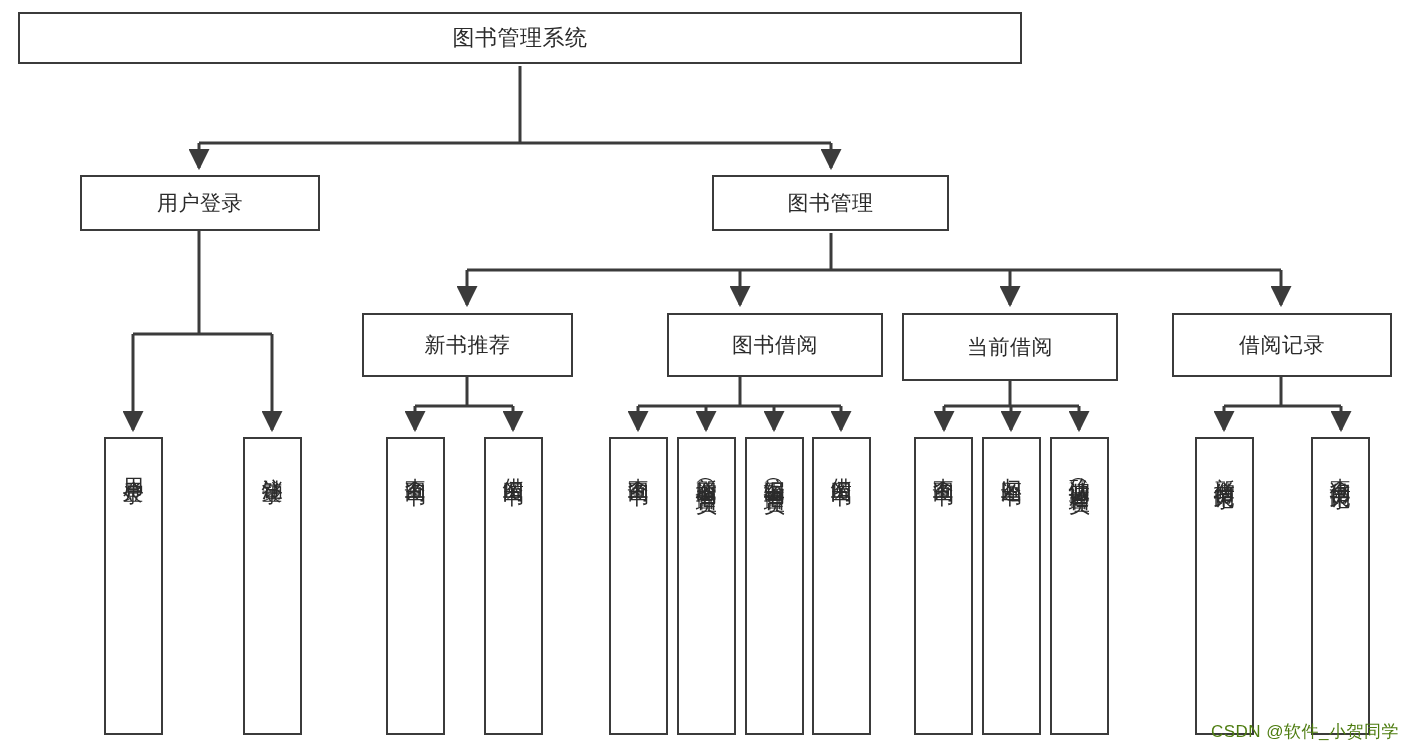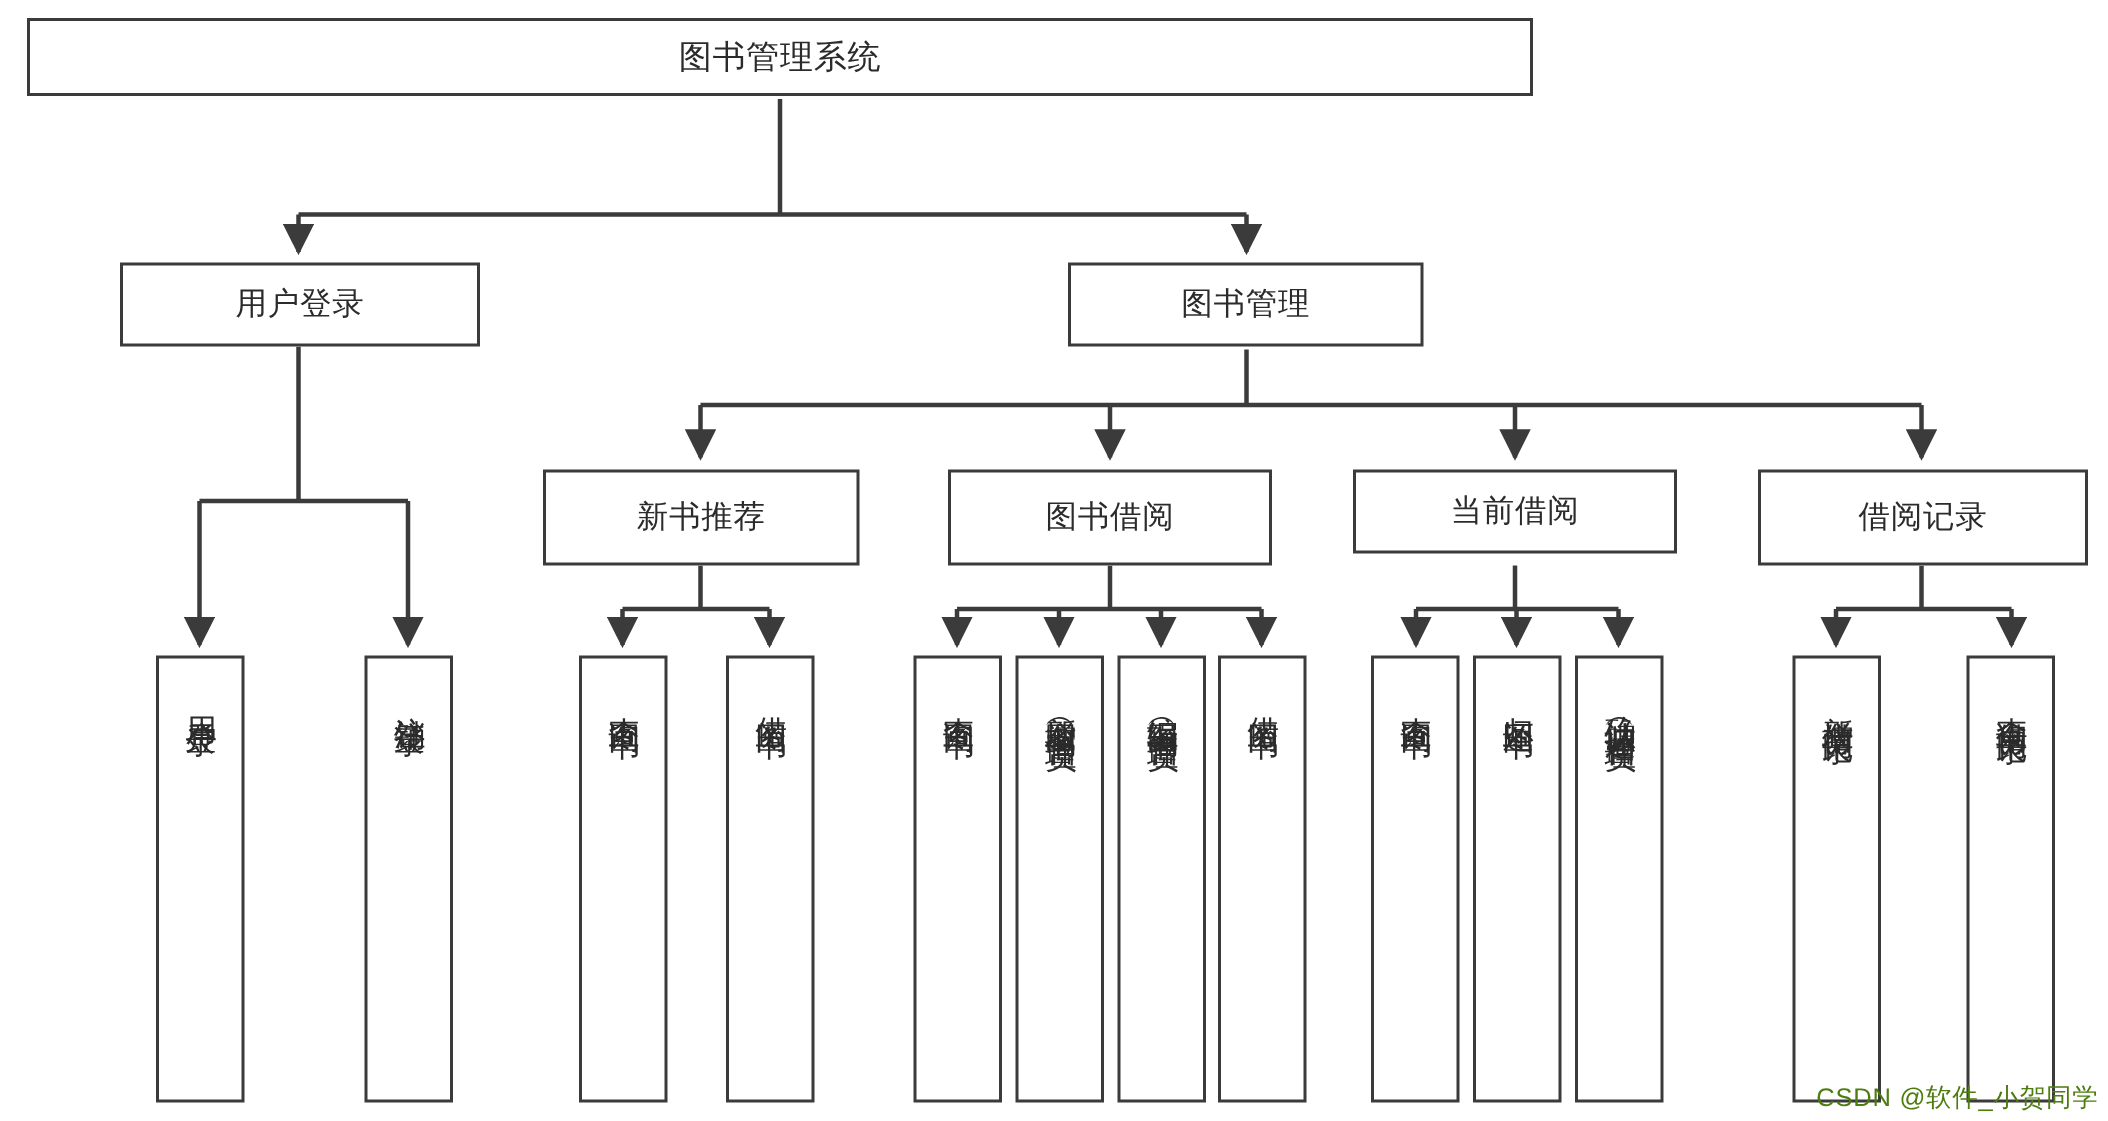--- a/index.html
+++ b/index.html
@@ -110,24 +110,24 @@
   <div class="node-box" style="left:80px;top:175px;width:240px;height:56px;">
     <span class="node-label">用户登录</span>
   </div>
   <div class="node-box" style="left:712px;top:175px;width:237px;height:56px;">
     <span class="node-label">图书管理</span>
   </div>
 
   <div class="node-box" style="left:362px;top:313px;width:211px;height:64px;">
     <span class="node-label">新书推荐</span>
   </div>
-  <div class="node-box" style="left:632px;top:313px;width:216px;height:64px;">
+  <div class="node-box" style="left:667px;top:313px;width:216px;height:64px;">
     <span class="node-label">图书借阅</span>
   </div>
-  <div class="node-box" style="left:902px;top:313px;width:216px;height:56px;">
+  <div class="node-box" style="left:902px;top:313px;width:216px;height:68px;">
     <span class="node-label">当前借阅</span>
   </div>
   <div class="node-box" style="left:1172px;top:313px;width:220px;height:64px;justify-content:center;">
     <span class="node-label">借阅记录</span>
   </div>
 
   <div class="node-box vertical" style="left:104px;top:437px;width:59px;height:298px;">
     <span class="node-label">用户登录</span>
   </div>
   <div class="node-box vertical" style="left:243px;top:437px;width:59px;height:298px;">

